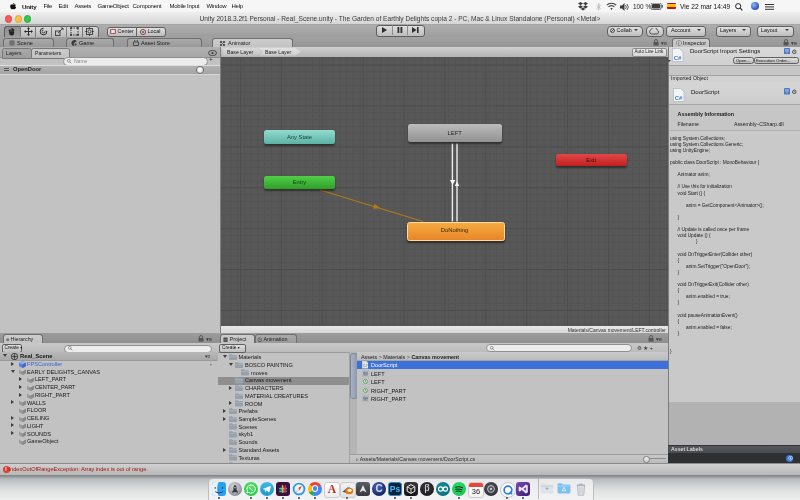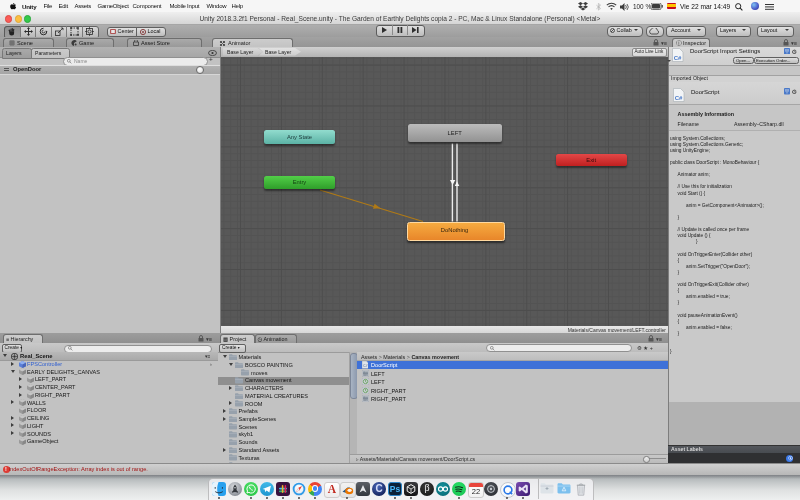--- a/index.html
+++ b/index.html
@@ -664,21 +664,21 @@
     </div>
 <div class="ab" style="left:436.0px;top:481.5px;width:14px;height:14px;border-radius:50%;background:radial-gradient(circle at 45% 35%,#14919c,#086570);"><svg width="100%" height="100%" viewBox="0 0 14 14">
         <circle cx="4.6" cy="7" r="2.1" fill="none" stroke="#fff" stroke-width="1.1"></circle>
         <circle cx="9.4" cy="7" r="2.1" fill="none" stroke="#fff" stroke-width="1.1"></circle>
       </svg></div>
 <div class="ab" style="left:452.0px;top:481.5px;width:14px;height:14px;border-radius:50%;background:radial-gradient(circle at 45% 35%,#27e268,#16bd4f);"><svg width="100%" height="100%" viewBox="0 0 14 14">
         <path d="M3.4 5.2c2.5-0.8 5-0.6 7.1 0.5M3.8 7.3c2.1-0.6 4.2-0.4 6 0.5M4.2 9.3c1.7-0.5 3.4-0.3 4.9 0.4" stroke="#10251a" stroke-width="1.1" fill="none" stroke-linecap="round"></path>
       </svg></div>
 <div class="ab" style="left:468.0px;top:481.5px;width:14px;height:14px;border-radius:3px;background:linear-gradient(#ffffff,#f2f2f2);border:0.5px solid #ccc;overflow:hidden;">
       <div style="position:absolute;left:0;top:0;width:100%;height:4px;background:#e8463c;"></div>
-      <div style="position:absolute;left:0;top:4px;width:100%;text-align:center;font-size:7.5px;color:#222;">22</div>
+      <div style="position:absolute;left:0;top:4px;width:100%;text-align:center;font-size:7.5px;color:#222;">36</div>
     </div>
 <div class="ab" style="left:484.0px;top:481.5px;width:14px;height:14px;border-radius:50%;background:radial-gradient(circle at 45% 35%,#53575e,#23252a);"><svg width="100%" height="100%" viewBox="0 0 14 14">
         <circle cx="7" cy="7" r="3.4" fill="none" stroke="#c8ccd2" stroke-width="1"></circle>
         <circle cx="7" cy="7" r="1.2" fill="#c8ccd2"></circle>
       </svg></div>
 <div class="ab" style="left:500.0px;top:481.5px;width:14px;height:14px;border-radius:50%;background:radial-gradient(circle at 45% 35%,#ffffff,#eef2f6);border:0.5px solid #c4c8ce;"><svg width="100%" height="100%" viewBox="0 0 14 14">
         <circle cx="7" cy="7" r="3.9" fill="none" stroke="#2878e8" stroke-width="1.6"></circle>
         <path d="M8.7 8.7l2.4 2.4" stroke="#2878e8" stroke-width="1.6"></path>
       </svg></div>
 <div class="ab" style="left:516.0px;top:481.5px;width:14px;height:14px;border-radius:3px;background:linear-gradient(135deg,#7a4bb0,#3a1a70);"><svg width="100%" height="100%" viewBox="0 0 14 14">

